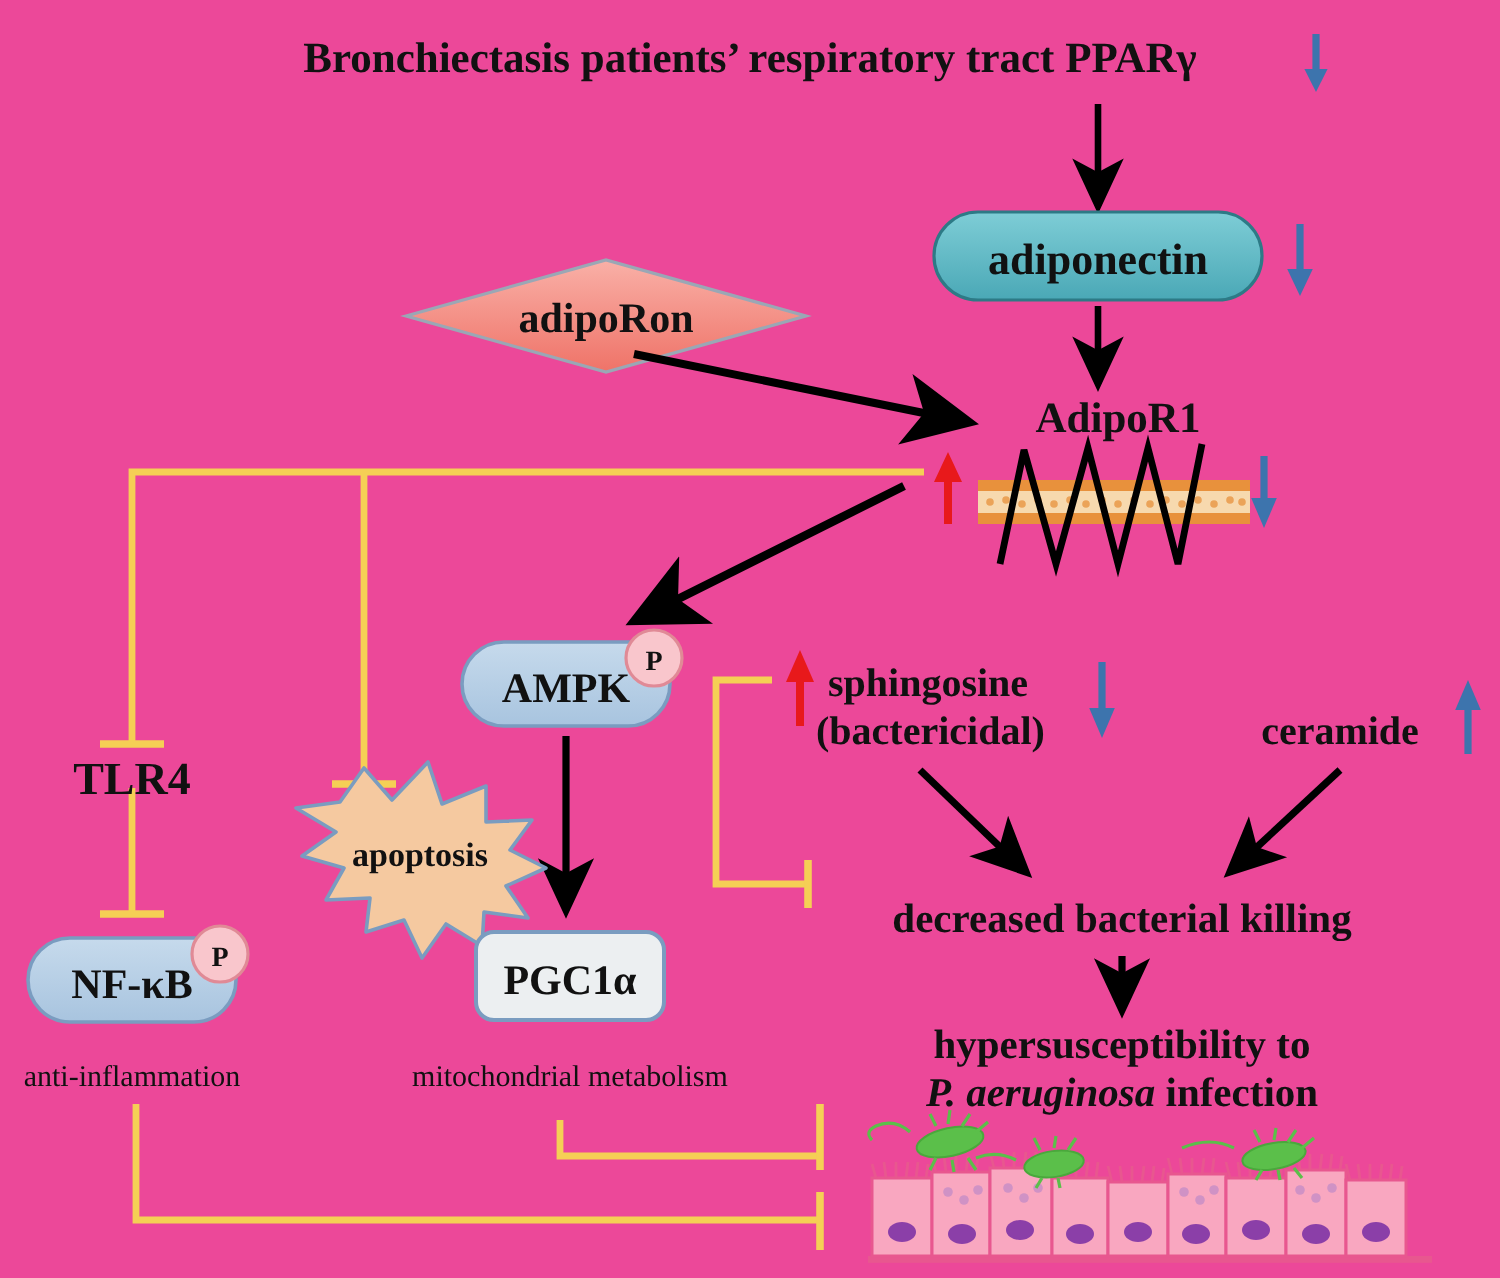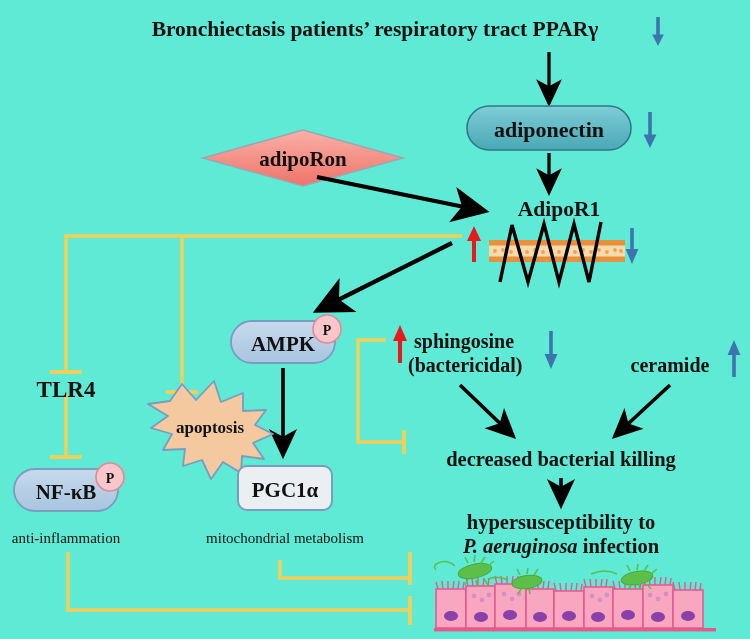--- a/index.html
+++ b/index.html
@@ -1,18 +1,18 @@
 <!DOCTYPE html>
 <html><head>
 <meta charset="utf-8">
 <style>
   html,body{margin:0;padding:0;background:#ffffff;}
   body{width:750px;height:639px;overflow:hidden;
        font-family:"Liberation Serif", serif;}
-  #stage{position:relative;width:750px;height:639px;background:#5eead4;}
+  #stage{position:relative;width:750px;height:639px;background:#ec4899;}
   svg{position:absolute;top:0;left:0;width:750px;height:639px;}
   .lbl{font-family:"Liberation Serif", serif;font-weight:bold;fill:#111;}
   .ital{font-style:italic;}
   .cap{font-family:"Liberation Serif", serif;font-weight:normal;fill:#111;font-size:15px;}
 </style>
 </head>
 <body>
 
 <div id="stage">
 <svg viewBox="0 0 750 639">

